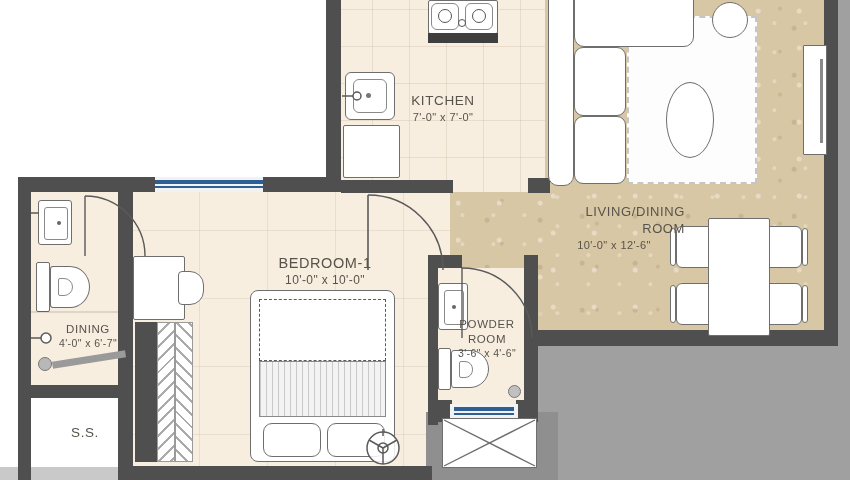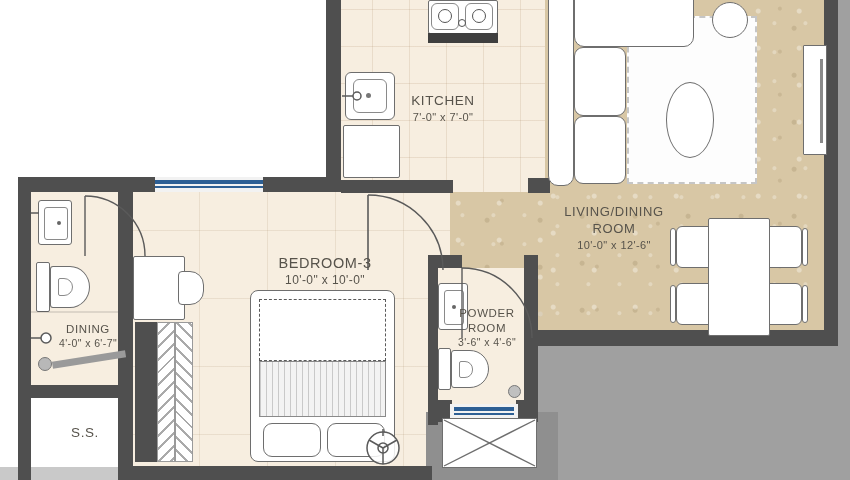--- a/index.html
+++ b/index.html
@@ -181,34 +181,34 @@
       <circle cx="46" cy="338" r="5"></circle>
     </g>
   </svg>
 
   <div class="lbl" style="left:383px;top:92px;width:120px;">
     <div style="font-size:13.5px;">KITCHEN</div>
     <div class="dims">7'-0" x 7'-0"</div>
   </div>
 
   <div class="lbl" style="left:543px;top:204px;width:142px;">
-    <div style="font-size:13px;">LIVING/DINING ROOM</div>
+    <div style="font-size:13px;text-align:right;">LIVING/DINING ROOM</div>
     <div class="dims">10'-0" x 12'-6"</div>
   </div>
 
   <div class="lbl" style="left:245px;top:254px;width:160px;">
-    <div style="font-size:14.5px;">BEDROOM-3</div>
+    <div style="font-size:14.5px;">BEDROOM-1</div>
     <div class="dims" style="font-size:12px;">10'-0" x 10'-0"</div>
   </div>
 
   <div class="lbl" style="left:38px;top:322px;width:100px;">
     <div style="font-size:11.5px;">DINING</div>
     <div class="dims" style="font-size:10.5px;">4'-0" x 6'-7"</div>
   </div>
 
-  <div class="lbl" style="left:444px;top:306px;width:86px;">
+  <div class="lbl" style="left:444px;top:317px;width:86px;">
     <div style="font-size:11.5px;">POWDER ROOM</div>
     <div class="dims" style="font-size:10.5px;">3'-6" x 4'-6"</div>
   </div>
 
   <div class="lbl" style="left:45px;top:424px;width:80px;font-size:13.5px;">S.S.</div>
 
 </div>
 
 </body></html>

